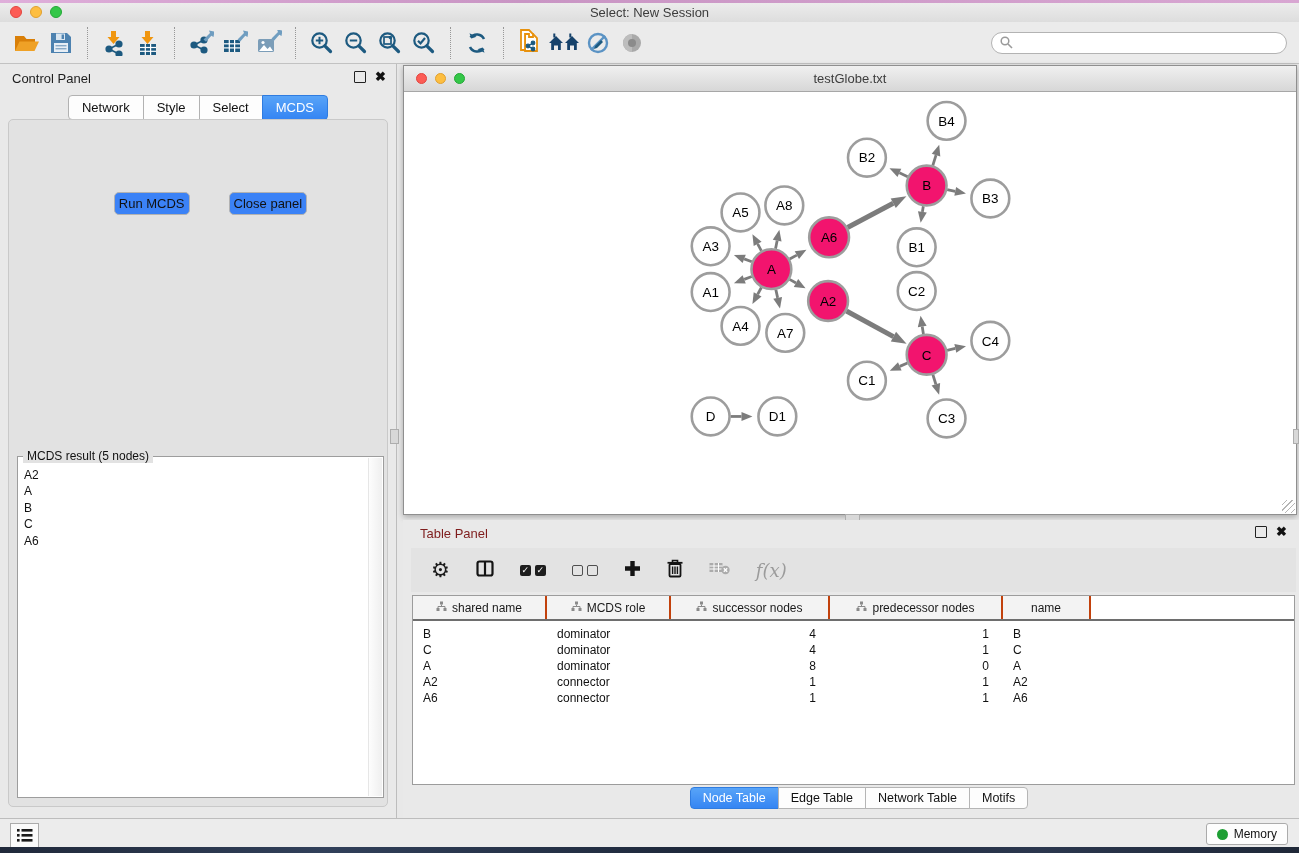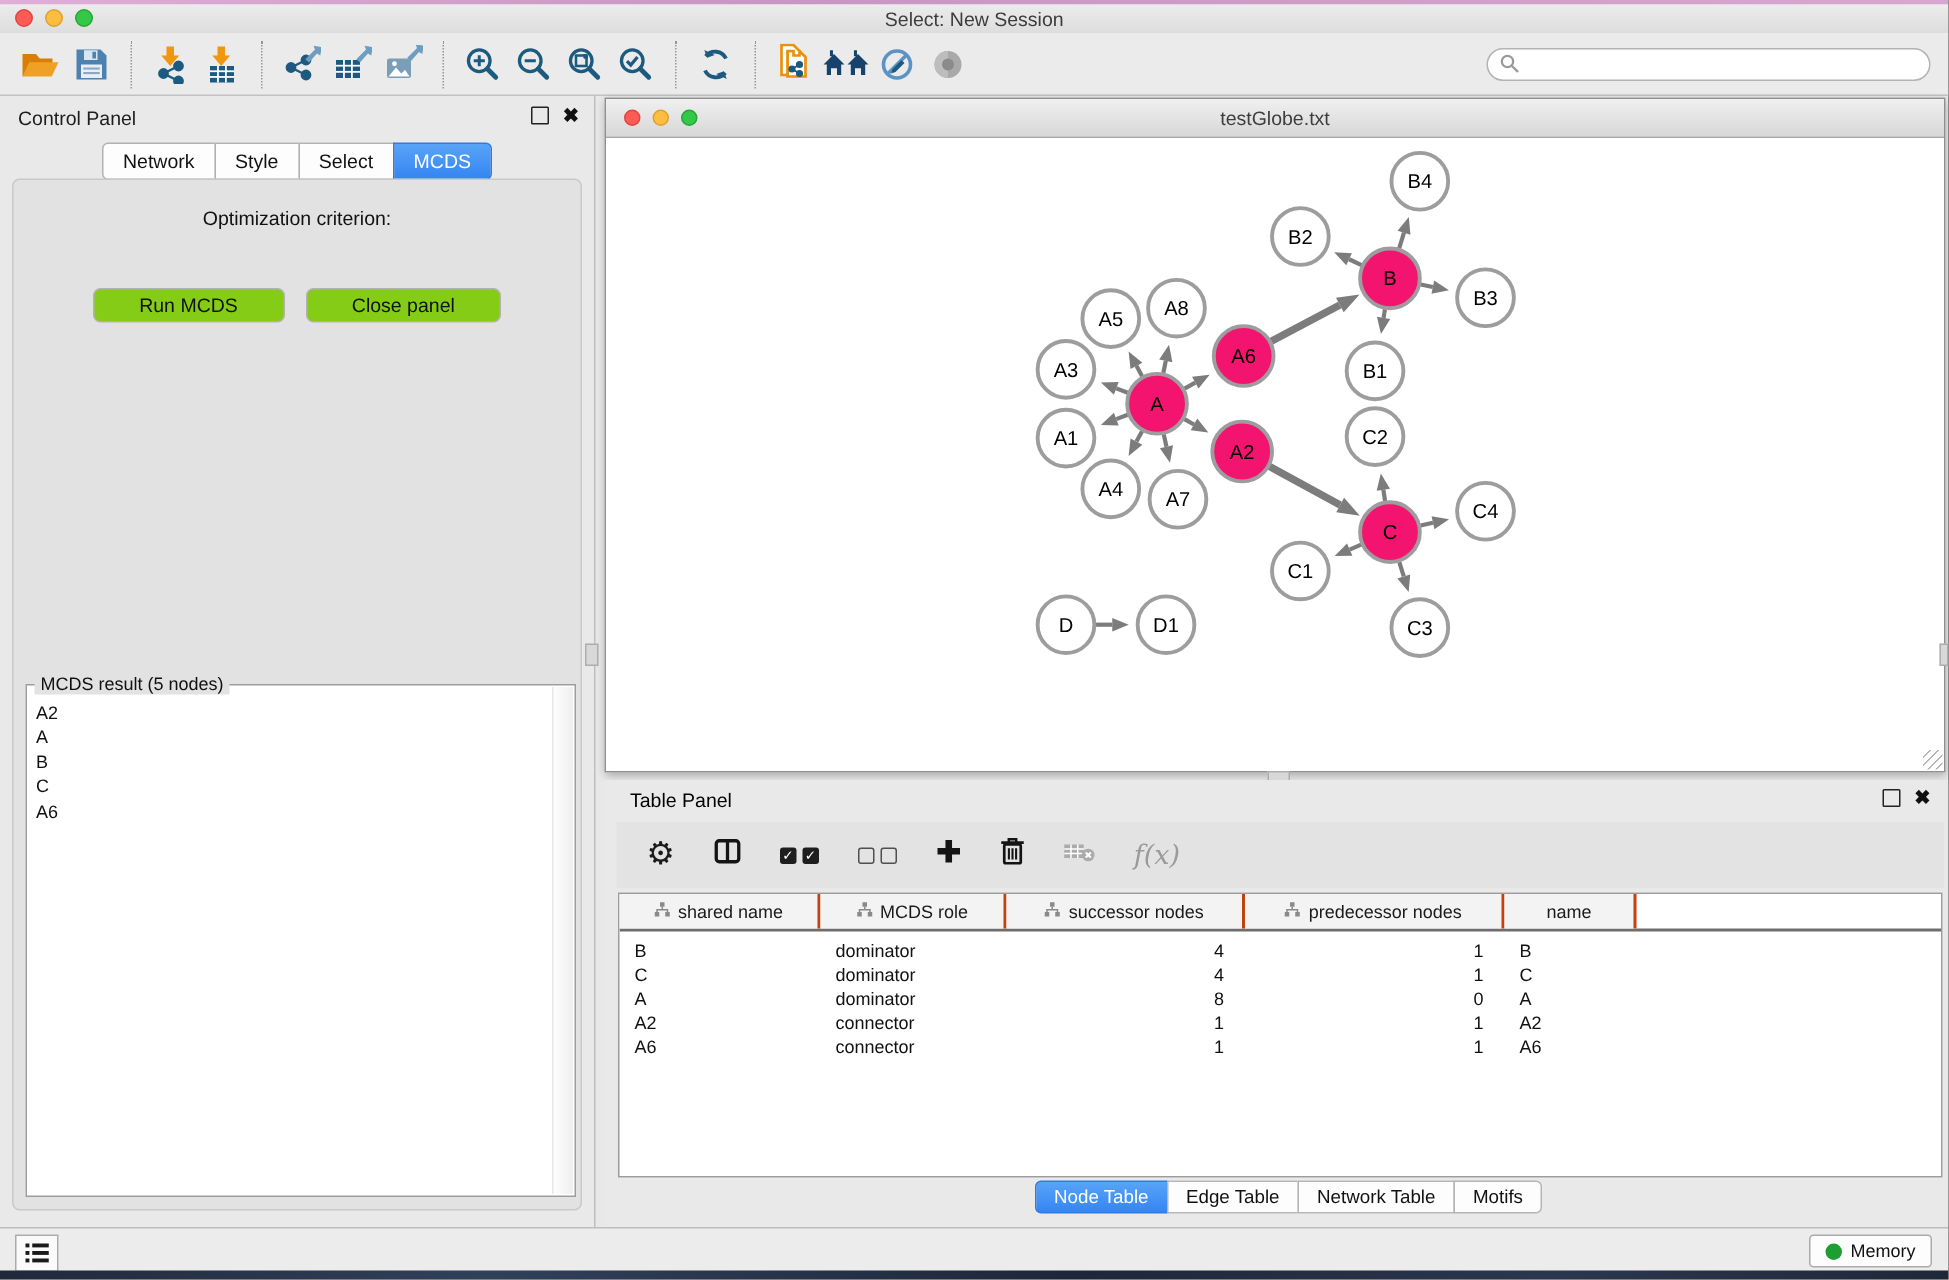--- a/index.html
+++ b/index.html
@@ -48,22 +48,22 @@
               border:1px solid #b5b5b5;border-radius:4px;box-sizing:border-box;}
   .select-box .sel-text{position:absolute;left:9px;top:3px;font-size:13px;color:#111;}
   .select-stepper{position:absolute;right:1px;top:1px;bottom:1px;width:19px;border-radius:3px;
                   background:linear-gradient(#6cb0fa,#3b82f6);display:flex;flex-direction:column;
                   align-items:center;justify-content:center;gap:2px;}
   .chev-up{width:0;height:0;border-left:4px solid transparent;border-right:4px solid transparent;
            border-bottom:4px solid #fff;}
   .chev-dn{width:0;height:0;border-left:4px solid transparent;border-right:4px solid transparent;
            border-top:4px solid #fff;}
   .btn-row{position:absolute;left:0;right:0;top:72px;display:flex;justify-content:center;gap:14px;}
-  .mac-btn{height:23px;line-height:21px;padding:0 30px;background:#84cc16;border:1px solid #b2b2b2;
-           border-radius:5px;font-size:13px;color:#111;box-sizing:border-box;}
+  .mac-btn{height:23px;line-height:21px;padding:0 4px;background:#3b82f6;border:1px solid #b2b2b2;
+           border-radius:5px;font-size:13px;color:#111;box-sizing:border-box;margin-left:25px;}
   .result-group{position:absolute;left:8px;top:336px;width:367px;height:342px;background:#fff;
                 border:1px solid #9d9d9d;box-sizing:border-box;}
   .result-legend{position:absolute;left:5px;top:-8px;background:#e2e2e2;padding:0 4px;
                  font-size:12px;color:#111;}
   .result-list{position:absolute;left:0;top:10px;right:15px;bottom:2px;padding-left:6px;
                overflow:hidden;}
   .mcds-item{font-size:12px;line-height:16.4px;color:#111;}
   .result-scroll{position:absolute;right:1px;top:1px;bottom:1px;width:13px;
                  background:linear-gradient(90deg,#fdfdfd,#efefef);border-left:1px solid #e6e6e6;}
   
@@ -74,21 +74,21 @@
   .nw-titlebar .lights{top:7px;left:12px;gap:8px;}
   .nw-titlebar .light{width:11px;height:11px;}
   .nw-title{position:absolute;left:0;right:0;top:5px;text-align:center;font-size:13px;color:#3d3d3d;}
   .nw-canvas{position:absolute;left:0;top:26px;right:0;bottom:0;background:#fff;}
   .nw-canvas svg{display:block;width:100%;height:100%;}
   .resize-grip{position:absolute;right:1px;bottom:1px;width:13px;height:13px;
                background:repeating-linear-gradient(135deg,transparent 0 3px,#b5b5b5 3px 4px);}
   .splitter{position:absolute;background:#d8d8d8;border:1px solid #adadad;box-sizing:border-box;}
   
   #table-panel{position:absolute;left:403px;top:520px;width:896px;height:298px;background:#e9e9e9;}
-  .tp-head{position:absolute;left:17px;top:6px;font-size:13px;color:#000000;}
+  .tp-head{position:absolute;left:17px;top:6px;font-size:13px;color:#7f1d1d;}
   .tp-ctrls{position:absolute;right:12px;top:6px;display:flex;gap:9px;align-items:center;}
   .tp-toolbar{position:absolute;left:8px;top:28px;width:885px;height:44px;background:#e3e3e3;
               display:flex;align-items:center;padding-left:20px;box-sizing:border-box;gap:26px;}
   .gear{font-size:21px;color:#1c1c1c;line-height:22px;}
   .cb-pair{display:flex;gap:4px;}
   .cb{width:11px;height:11px;border-radius:2px;box-sizing:border-box;}
   .cb.on{background:#1e1e1e;color:#fff;font-size:9px;line-height:11px;text-align:center;}
   .cb.off{border:1.6px solid #4f4f4f;background:transparent;}
   .fx{font-family:"DejaVu Serif",serif;font-style:italic;color:#9b9b9b;font-size:18px;}
   .tp-table{position:absolute;left:9px;top:75px;width:883px;height:190px;background:#fff;
@@ -313,21 +313,20 @@
       <span class="float-ic"></span>
       <span class="close-ic">✖</span>
     </div>
     <div class="tabstrip">
       <div class="tab">Network</div>
       <div class="tab">Style</div>
       <div class="tab">Select</div>
       <div class="tab active">MCDS</div>
     </div>
     <div class="cp-inner">
-      <div class="opt-label">Optimization criterion:</div>
       <div class="btn-row">
         <div class="mac-btn">Run MCDS</div>
         <div class="mac-btn">Close panel</div>
       </div>
       <div class="result-group">
         <div class="result-legend">MCDS result (5 nodes)</div>
         <div class="result-list">
             <div class="mcds-item">A2</div>
             <div class="mcds-item">A</div>
             <div class="mcds-item">B</div>

